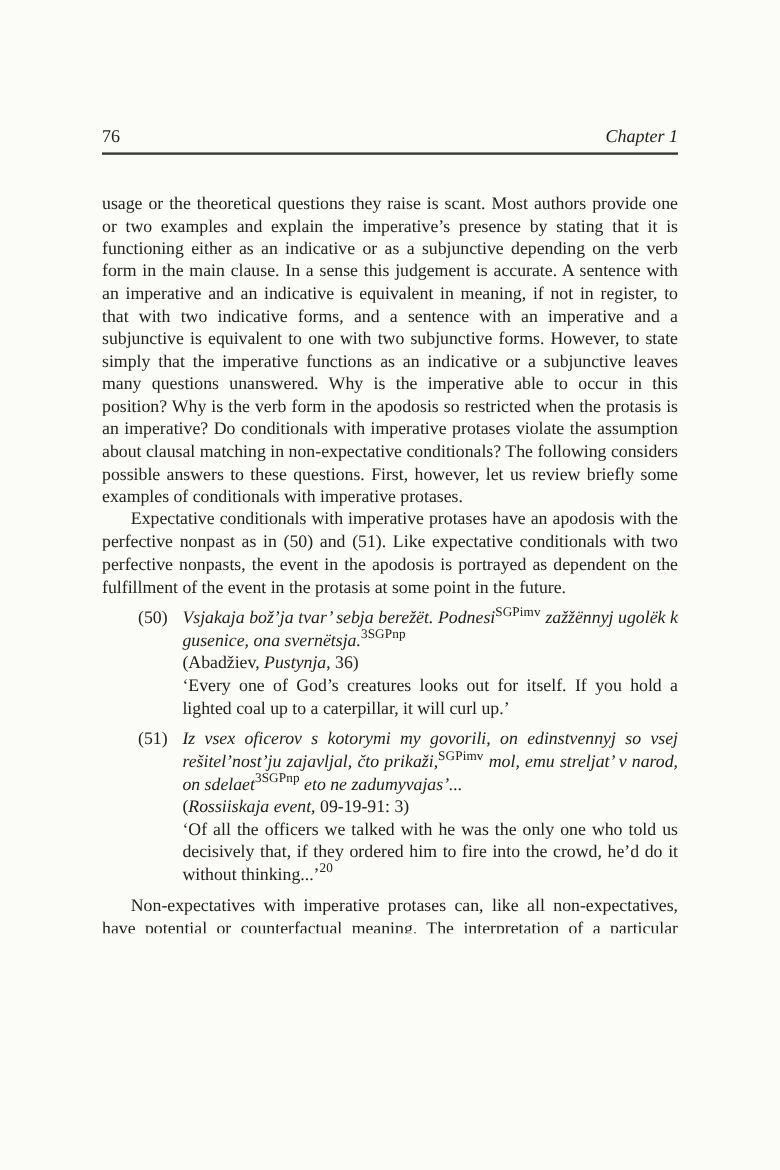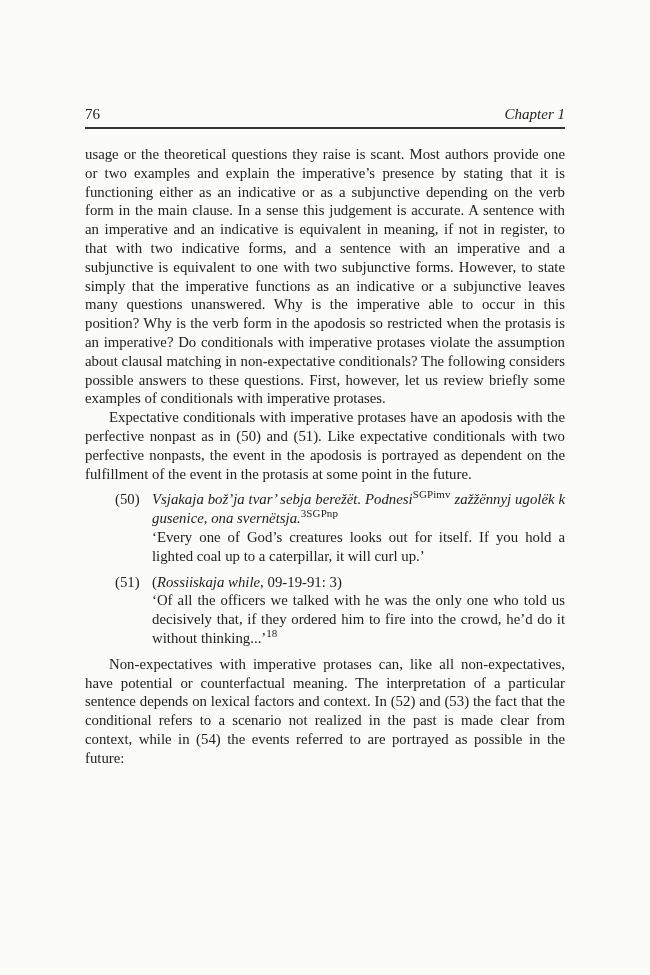--- a/index.html
+++ b/index.html
@@ -27,21 +27,21 @@
     justify-content: space-between;
     align-items: flex-end;
     font-size: 15px;
     padding-bottom: 4px;
     border-bottom: 2px solid #3a3733;
   }
   .running-head .chapter {
     font-style: italic;
   }
   .body-text {
-    padding-top: 16px;
+    padding-top: 32px;
     font-size: 14.8px;
     line-height: 18.8px;
   }
   .body-text p {
     margin: 0;
     text-align: justify;
   }
   .body-text p.indent {
     text-indent: 24px;
   }
@@ -85,29 +85,31 @@
     <div class="body-text">
 
       <p>usage or the theoretical questions they raise is scant. Most authors provide one or two examples and explain the imperative’s presence by stating that it is functioning either as an indicative or as a subjunctive depending on the verb form in the main clause. In a sense this judgement is accurate. A sentence with an imperative and an indicative is equivalent in meaning, if not in register, to that with two indicative forms, and a sentence with an imperative and a subjunctive is equivalent to one with two subjunctive forms. However, to state simply that the imperative functions as an indicative or a subjunctive leaves many questions unanswered. Why is the imperative able to occur in this position? Why is the verb form in the apodosis so restricted when the protasis is an imperative? Do conditionals with imperative protases violate the assumption about clausal matching in non-expectative conditionals? The following considers possible answers to these questions. First, however, let us review briefly some examples of conditionals with imperative protases.</p>
 
       <p class="indent">Expectative conditionals with imperative protases have an apodosis with the perfective nonpast as in (50) and (51). Like expectative conditionals with two perfective nonpasts, the event in the apodosis is portrayed as dependent on the fulfillment of the event in the protasis at some point in the future.</p>
 
       <div class="example">
         <span class="ex-num">(50)</span>
         <div class="ex-body">
           <div class="ex-text"><i>Vsjakaja bož’ja tvar’ sebja berežët. Podnesi</i><sup>SGPimv</sup><i> zažžënnyj ugolëk k gusenice, ona svernëtsja.</i><sup>3SGPnp</sup></div>
+          <div class="ex-source"><span>(Abadžiev, </span><i>Pustynja</i><span>, 36)</span></div>
           <div class="ex-trans">‘Every one of God’s creatures looks out for itself. If you hold a lighted coal up to a caterpillar, it will curl up.’</div>
         </div>
       </div>
 
       <div class="example">
         <span class="ex-num">(51)</span>
         <div class="ex-body">
-          <div class="ex-source"><span>(</span><i>Rossiiskaja while</i><span>, 09-19-91: 3)</span></div>
-          <div class="ex-trans"><span>‘Of all the officers we talked with he was the only one who told us decisively that, if they ordered him to fire into the crowd, he’d do it without thinking...’</span><sup>18</sup></div>
+          <div class="ex-text"><i>Iz vsex oficerov s kotorymi my govorili, on edinstvennyj so vsej rešitel’nost’ju zajavljal, čto prikaži,</i><sup>SGPimv</sup><i> mol, emu streljat’ v narod, on sdelaet</i><sup>3SGPnp</sup><i> eto ne zadumyvajas’...</i></div>
+          <div class="ex-source"><span>(</span><i>Rossiiskaja event</i><span>, 09-19-91: 3)</span></div>
+          <div class="ex-trans"><span>‘Of all the officers we talked with he was the only one who told us decisively that, if they ordered him to fire into the crowd, he’d do it without thinking...’</span><sup>20</sup></div>
         </div>
       </div>
 
       <p class="indent">Non-expectatives with imperative protases can, like all non-expectatives, have potential or counterfactual meaning. The interpretation of a particular sentence depends on lexical factors and context. In (52) and (53) the fact that the conditional refers to a scenario not realized in the past is made clear from context, while in (54) the events referred to are portrayed as possible in the future:</p>
 
     </div>
   </div>
 </div>
 
 </body></html>

